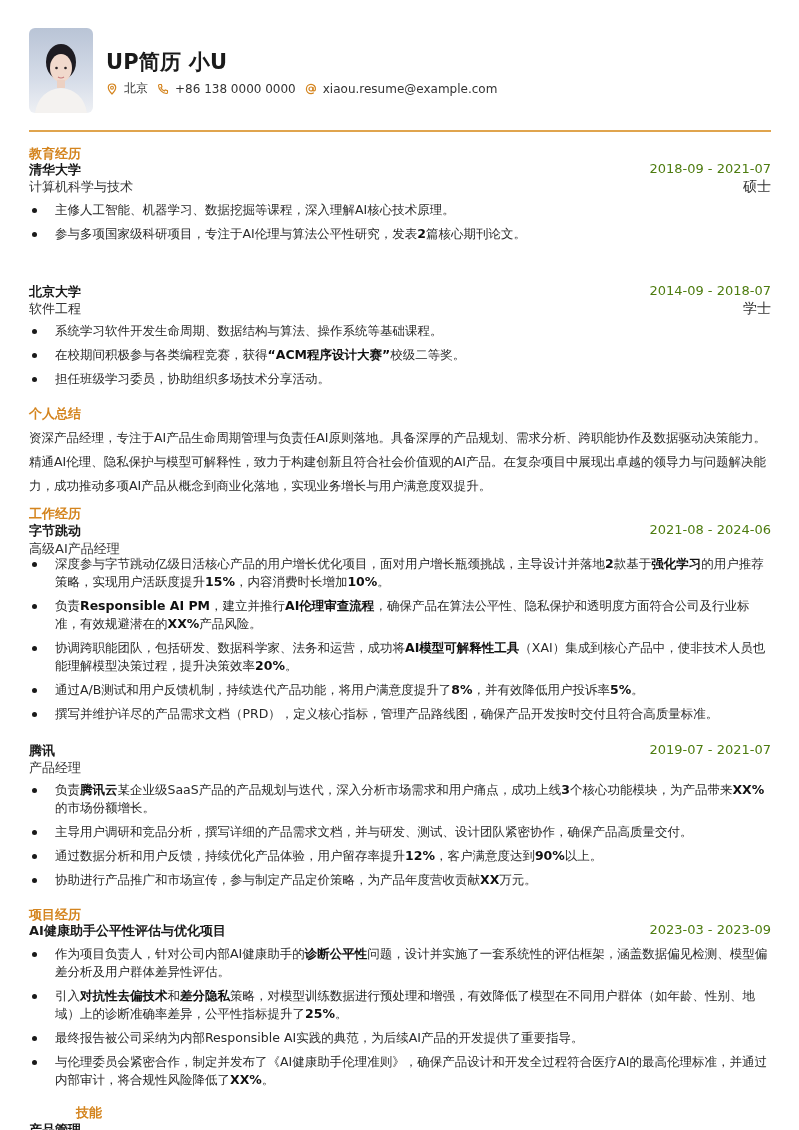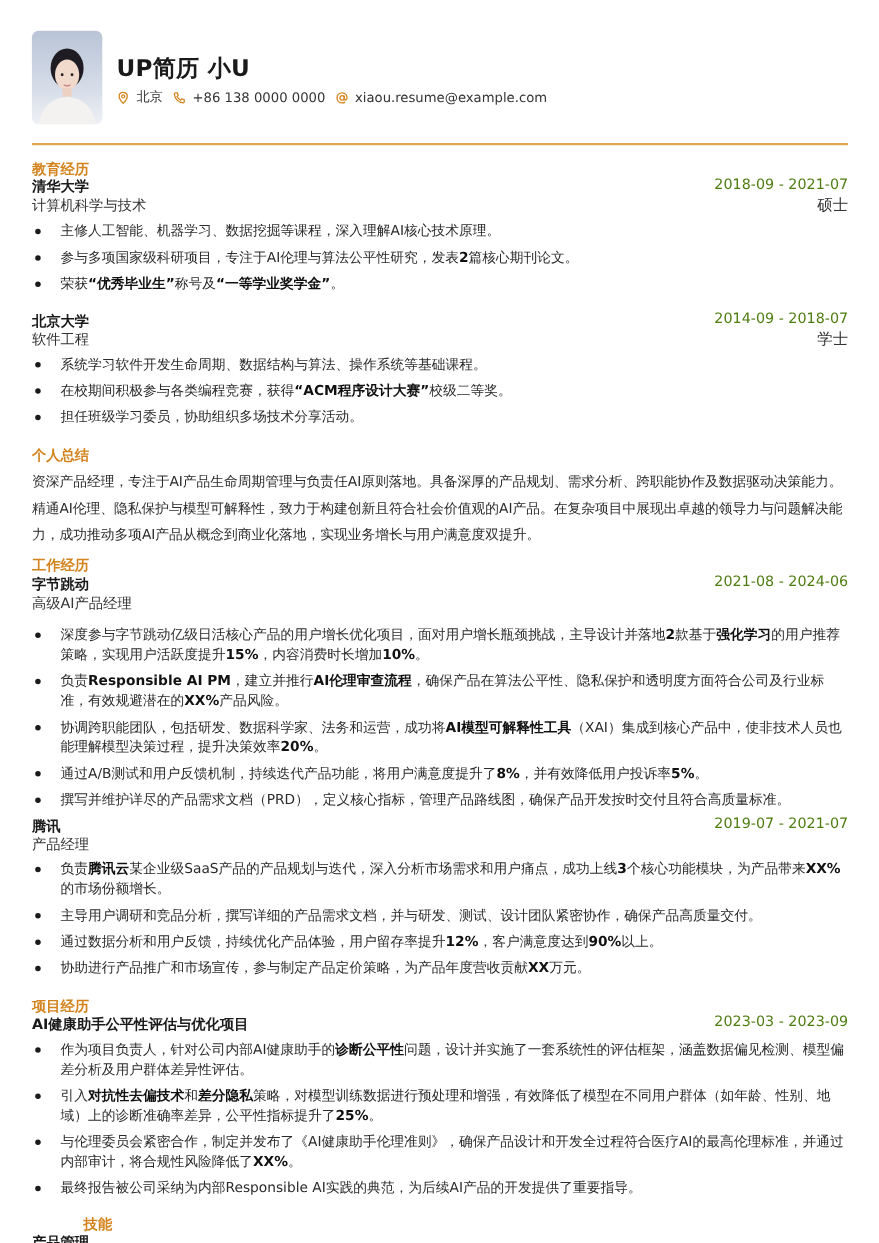--- a/index.html
+++ b/index.html
@@ -105,42 +105,41 @@
 
   <div class="sec-title" style="top:145px;">教育经历</div>
 
   <div class="entry-title" style="top:161px;">清华大学</div>
   <div class="entry-date" style="top:161px;">2018-09 - 2021-07</div>
   <div class="entry-sub" style="top:178px;">计算机科学与技术</div>
   <div class="entry-sub-right" style="top:178px;">硕士</div>
   <ul class="bullets" style="top:201px;">
       <li><span>主修人工智能、机器学习、数据挖掘等课程，深入理解AI核心技术原理。</span></li>
       <li><span>参与多项国家级科研项目，专注于AI伦理与算法公平性研究，发表</span><b>2</b><span>篇核心期刊论文。</span></li>
-      <li><span>荣获</span><b>“优秀毕业生”</b><span>称号及</span><b>“一等学业奖学金”</b><span>。</span></li>
     </ul>
 
   <div class="entry-title" style="top:283px;">北京大学</div>
   <div class="entry-date" style="top:283px;">2014-09 - 2018-07</div>
   <div class="entry-sub" style="top:300px;">软件工程</div>
   <div class="entry-sub-right" style="top:300px;">学士</div>
   <ul class="bullets" style="top:322px;">
       <li><span>系统学习软件开发生命周期、数据结构与算法、操作系统等基础课程。</span></li>
       <li><span>在校期间积极参与各类编程竞赛，获得</span><b>“ACM程序设计大赛”</b><span>校级二等奖。</span></li>
       <li><span>担任班级学习委员，协助组织多场技术分享活动。</span></li>
     </ul>
 
   <div class="sec-title" style="top:405px;">个人总结</div>
   <div class="summary">资深产品经理，专注于AI产品生命周期管理与负责任AI原则落地。具备深厚的产品规划、需求分析、跨职能协作及数据驱动决策能力。精通AI伦理、隐私保护与模型可解释性，致力于构建创新且符合社会价值观的AI产品。在复杂项目中展现出卓越的领导力与问题解决能力，成功推动多项AI产品从概念到商业化落地，实现业务增长与用户满意度双提升。</div>
 
   <div class="sec-title" style="top:505px;">工作经历</div>
 
   <div class="entry-title" style="top:522px;">字节跳动</div>
   <div class="entry-date" style="top:522px;">2021-08 - 2024-06</div>
   <div class="entry-sub" style="top:540px;">高级AI产品经理</div>
-  <ul class="bullets" style="top:568px;">
+  <ul class="bullets" style="top:555px;">
       <li><span>深度参与字节跳动亿级日活核心产品的用户增长优化项目，面对用户增长瓶颈挑战，主导设计并落地</span><b>2</b><span>款基于</span><b>强化学习</b><span>的用户推荐策略，实现用户活跃度提升</span><b>15%</b><span>，内容消费时长增加</span><b>10%</b><span>。</span></li>
       <li><span>负责</span><b>Responsible AI PM</b><span>，建立并推行</span><b>AI伦理审查流程</b><span>，确保产品在算法公平性、隐私保护和透明度方面符合公司及行业标准，有效规避潜在的</span><b>XX%</b><span>产品风险。</span></li>
       <li><span>协调跨职能团队，包括研发、数据科学家、法务和运营，成功将</span><b>AI模型可解释性工具</b><span>（XAI）集成到核心产品中，使非技术人员也能理解模型决策过程，提升决策效率</span><b>20%</b><span>。</span></li>
       <li><span>通过A/B测试和用户反馈机制，持续迭代产品功能，将用户满意度提升了</span><b>8%</b><span>，并有效降低用户投诉率</span><b>5%</b><span>。</span></li>
       <li><span>撰写并维护详尽的产品需求文档（PRD），定义核心指标，管理产品路线图，确保产品开发按时交付且符合高质量标准。</span></li>
     </ul>
 
   <div class="entry-title" style="top:742px;">腾讯</div>
   <div class="entry-date" style="top:742px;">2019-07 - 2021-07</div>
   <div class="entry-sub" style="top:759px;">产品经理</div>
@@ -150,19 +149,19 @@
       <li><span>通过数据分析和用户反馈，持续优化产品体验，用户留存率提升</span><b>12%</b><span>，客户满意度达到</span><b>90%</b><span>以上。</span></li>
       <li><span>协助进行产品推广和市场宣传，参与制定产品定价策略，为产品年度营收贡献</span><b>XX</b><span>万元。</span></li>
     </ul>
 
   <div class="sec-title" style="top:906px;">项目经历</div>
   <div class="entry-title" style="top:922px;">AI健康助手公平性评估与优化项目</div>
   <div class="entry-date" style="top:922px;">2023-03 - 2023-09</div>
   <ul class="bullets" style="top:945px;">
       <li><span>作为项目负责人，针对公司内部AI健康助手的</span><b>诊断公平性</b><span>问题，设计并实施了一套系统性的评估框架，涵盖数据偏见检测、模型偏差分析及用户群体差异性评估。</span></li>
       <li><span>引入</span><b>对抗性去偏技术</b><span>和</span><b>差分隐私</b><span>策略，对模型训练数据进行预处理和增强，有效降低了模型在不同用户群体（如年龄、性别、地域）上的诊断准确率差异，公平性指标提升了</span><b>25%</b><span>。</span></li>
+      <li><span>最终报告被公司采纳为内部</span><span>Responsible AI</span><span>实践的典范，为后续AI产品的开发提供了重要指导。</span></li>
       <li><span>与伦理委员会紧密合作，制定并发布了《AI健康助手伦理准则》，确保产品设计和开发全过程符合医疗AI的最高伦理标准，并通过内部审计，将合规性风险降低了</span><b>XX%</b><span>。</span></li>
-      <li><span>最终报告被公司采纳为内部</span><span>Responsible AI</span><span>实践的典范，为后续AI产品的开发提供了重要指导。</span></li>
     </ul>
 
   <div class="sec-title" style="top:1104px;margin-left:47px;">技能</div>
   <div class="entry-title" style="top:1121px;">产品管理</div>
 </div>
 
 </body></html>

